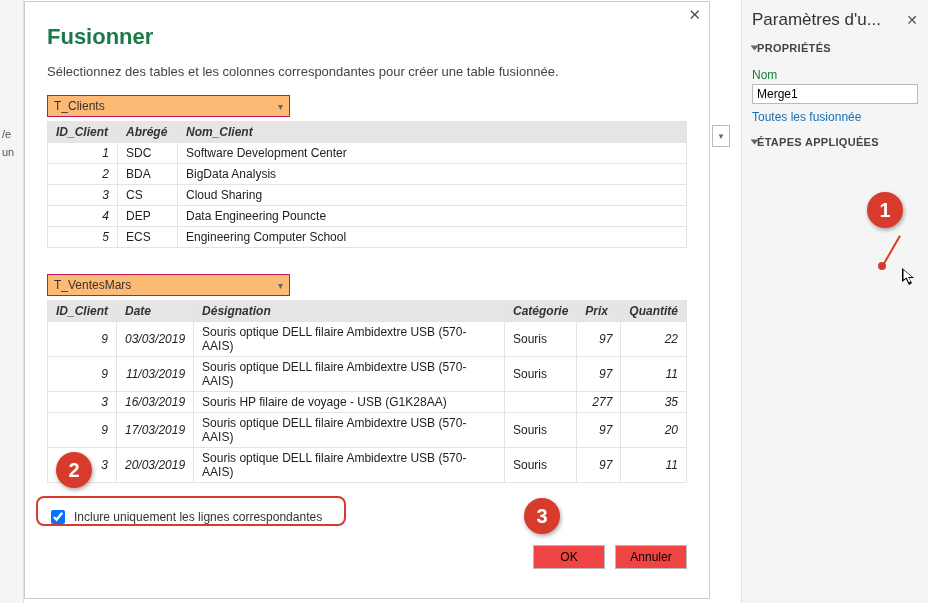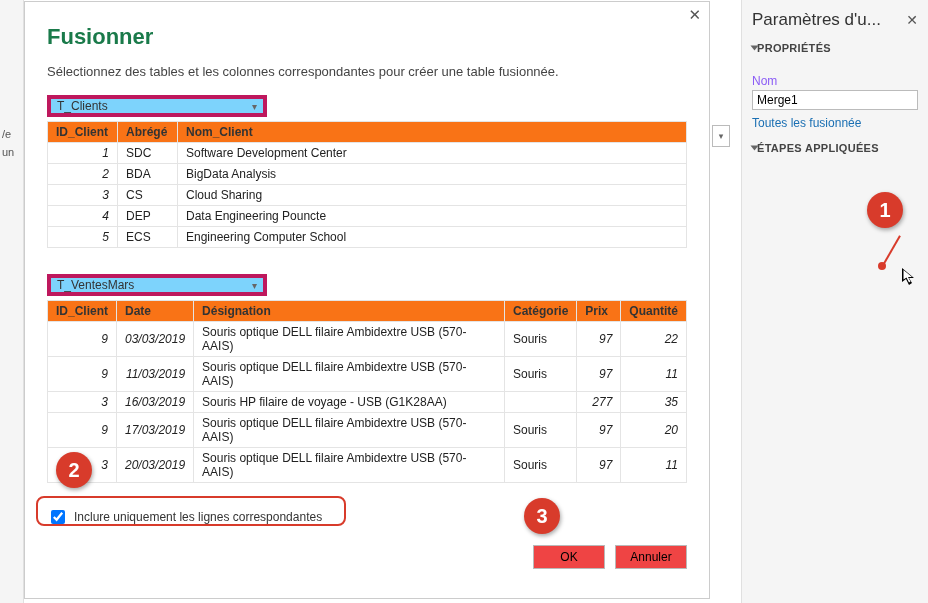--- a/index.html
+++ b/index.html
@@ -11,31 +11,31 @@
     position:absolute; left:24px; top:1px; width:686px; height:598px;
     border:1px solid #ccc; background:#fff;
   }
   .dlg-close { position:absolute; right:8px; top:4px; font-size:15px; color:#555; cursor:pointer; }
   .dlg-body { padding:22px 22px 14px 22px; }
   .dlg-title { font-size:22px; font-weight:700; color:#1a7a4a; margin:0 0 14px 0; }
   .dlg-sub { font-size:13px; color:#444; margin:0 0 16px 0; }
 
   .combo {
     display:inline-flex; align-items:center; justify-content:space-between;
-    width:220px; height:22px; border:4px solid #be185d; background:#7dd3fc;
+    width:243px; height:22px; border:1px solid #be185d; background:#fdba74;
     font-size:12px; padding:0 6px 0 6px; color:#333; cursor:default;
   }
   .combo .chev { font-size:10px; color:#666; }
 
   .grid {
     border:1px solid #d6d6d6; border-collapse:collapse; width:640px; margin-top:4px;
     font-size:12px; color:#222;
   }
   .grid th, .grid td { border:1px solid #e4e4e4; padding:3px 8px; text-align:left; height:20px; }
-  .grid th { background:#f97316; font-weight:600; color:#333; }
+  .grid th { background:#e5e5e5; font-weight:600; color:#333;font-style:italic; }
   .num { text-align:right !important; font-style:italic; }
 
   .spacer { height:26px; }
 
   .chk-row { display:flex; align-items:center; gap:6px; font-size:12px; color:#333; margin-top:24px; }
   .chk-row input { width:14px; height:14px; }
 
   .btn-row { display:flex; gap:10px; justify-content:flex-end; margin-top:18px; }
   .btn {
     min-width:72px; height:24px; font-size:12px; background:#ef4444;
@@ -49,21 +49,21 @@
   }
   .rpane-inner { padding:10px 10px 0 10px; }
   .rpane-head { display:flex; justify-content:space-between; align-items:center; }
   .rpane-title { font-size:17px; color:#333; white-space:nowrap; overflow:hidden; text-overflow:ellipsis; max-width:150px;}
   .rpane-x { font-size:14px; color:#555; cursor:pointer; }
   .sect {
     margin-top:12px; font-size:11px; font-weight:700; color:#444;
     display:flex; align-items:center; gap:0; letter-spacing:0.3px;
   }
   .tri { width:0;height:0;border-top:4px solid transparent;border-bottom:4px solid transparent;border-left:5px solid #666; transform:rotate(90deg);} 
-  .lbl-small { font-size:12px; color:#8b5cf6; margin-top:20px; }
+  .lbl-small { font-size:12px; color:#15803d; margin-top:14px; }
   .txt-in { width:100%; height:20px; border:1px solid #bbb; font-size:12px; padding:0 4px; margin-top:2px;}
   .link { font-size:12px; color:#1a6fb3; margin-top:6px; cursor:pointer; display:block;}
 
   .steps { margin-top:4px; }
   .step {
     font-size:12px; padding:3px 8px; color:#333;
     display:flex; justify-content:space-between; align-items:center;
     cursor:default; white-space:nowrap; overflow:hidden;
   }
   .step.selected { background:#9fd6b9; }

